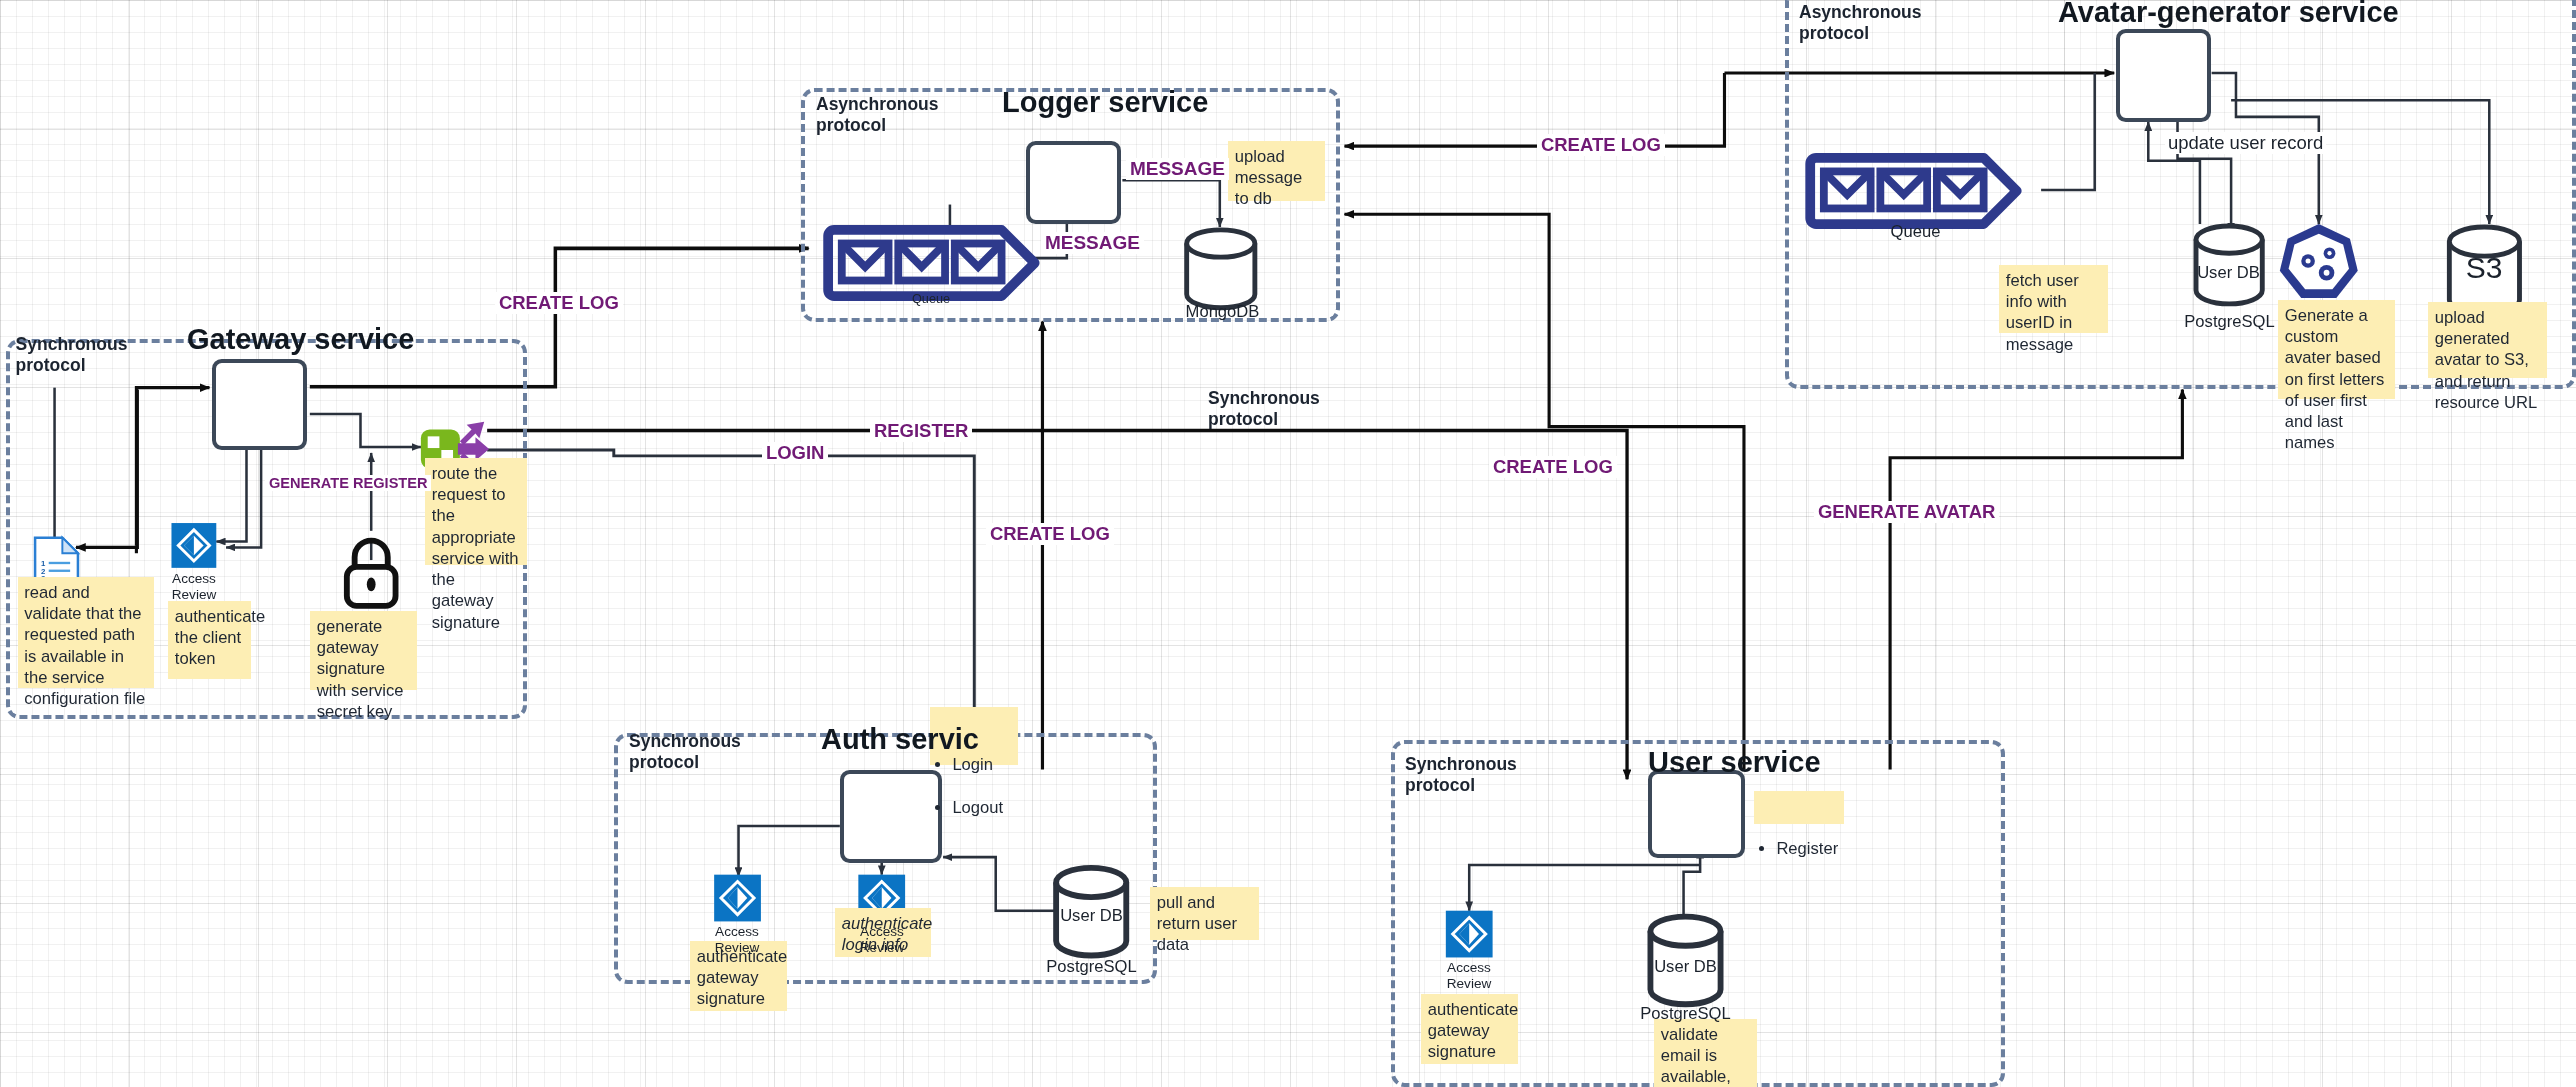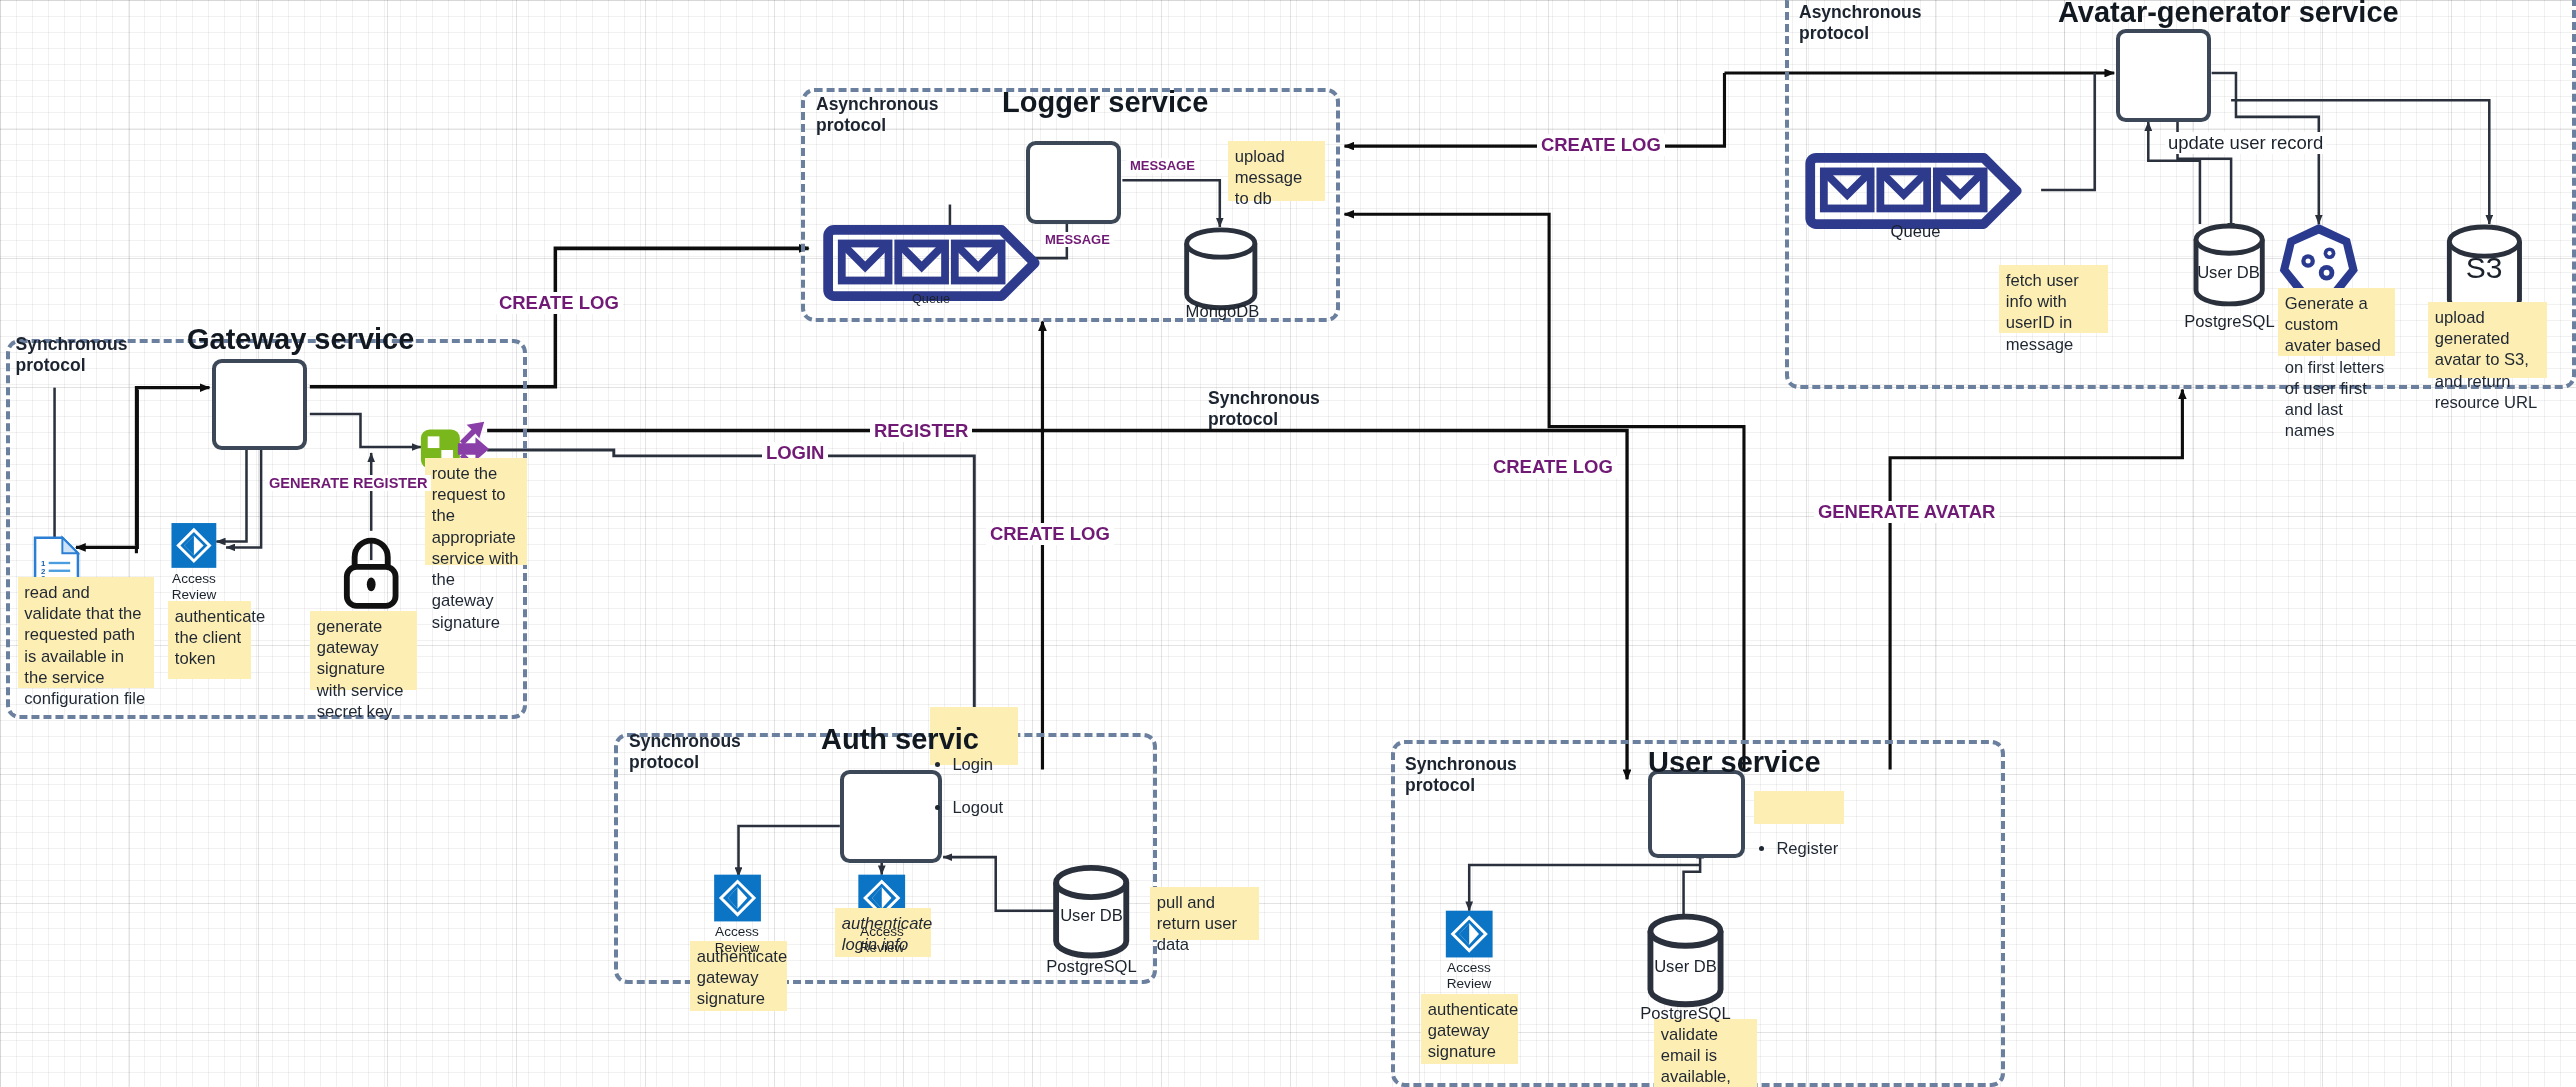--- a/index.html
+++ b/index.html
@@ -59,21 +59,21 @@
   }
   .note ul{ margin:0; padding-left:15.6px; }
   
   .elabel{
     position:absolute;
     font-size:18.5px; font-weight:bold; color:#701a75;
     background:#ffffff;
     padding:0 3.9px;
     white-space:nowrap;
   }
-  .elabel.small{ font-size:13px; }
+  .elabel.small{ font-size:19px; }
   .elabel.thin{ font-weight:bold; font-size:16.6px; }
   .plain{
     position:absolute;
     font-size:17.5px; color:#1b222c;
     background:#ffffff; padding:0 2.9px;
     white-space:nowrap;
   }
   
   .cap{
     position:absolute;
@@ -434,21 +434,21 @@
   <div class="note" style="left:168px; top:601px; width:83px; height:78px;">authenticate the client token</div>
 
   <div class="note" style="left:310px; top:611px; width:107px; height:79px;">generate gateway signature with service secret key</div>
 
   <div class="note" style="left:425px; top:458px; width:102px; height:107px;">route the request to the appropriate service with the gateway signature</div>
 
   <div class="note" style="left:1228px; top:141px; width:97px; height:60px;">upload message to db</div>
 
   <div class="note" style="left:1999px; top:265px; width:109px; height:68px;">fetch user info with userID in message</div>
 
-  <div class="note" style="left:2278px; top:288px; width:117px; height:68px;">Generate a custom avater based on first letters of user first and last names</div>
+  <div class="note" style="left:2278px; top:300px; width:117px; height:99px;">Generate a custom avater based on first letters of user first and last names</div>
 
   <div class="note" style="left:2428px; top:302px; width:119px; height:76px;">upload generated avatar to S3, and return resource URL</div>
 
   <div class="note" style="left:690px; top:941px; width:97px; height:70px;">authenticate gateway signature</div>
 
   <div class="note" style="left:835px; top:908px; width:96px; height:49px;font-style:italic;">authenticate login info</div>
 
   <div class="note" style="left:1150px; top:887px; width:109px; height:53px;">pull and return user data</div>
 
   <div class="note" style="left:1421px; top:994px; width:97px; height:70px;">authenticate gateway signature</div>

